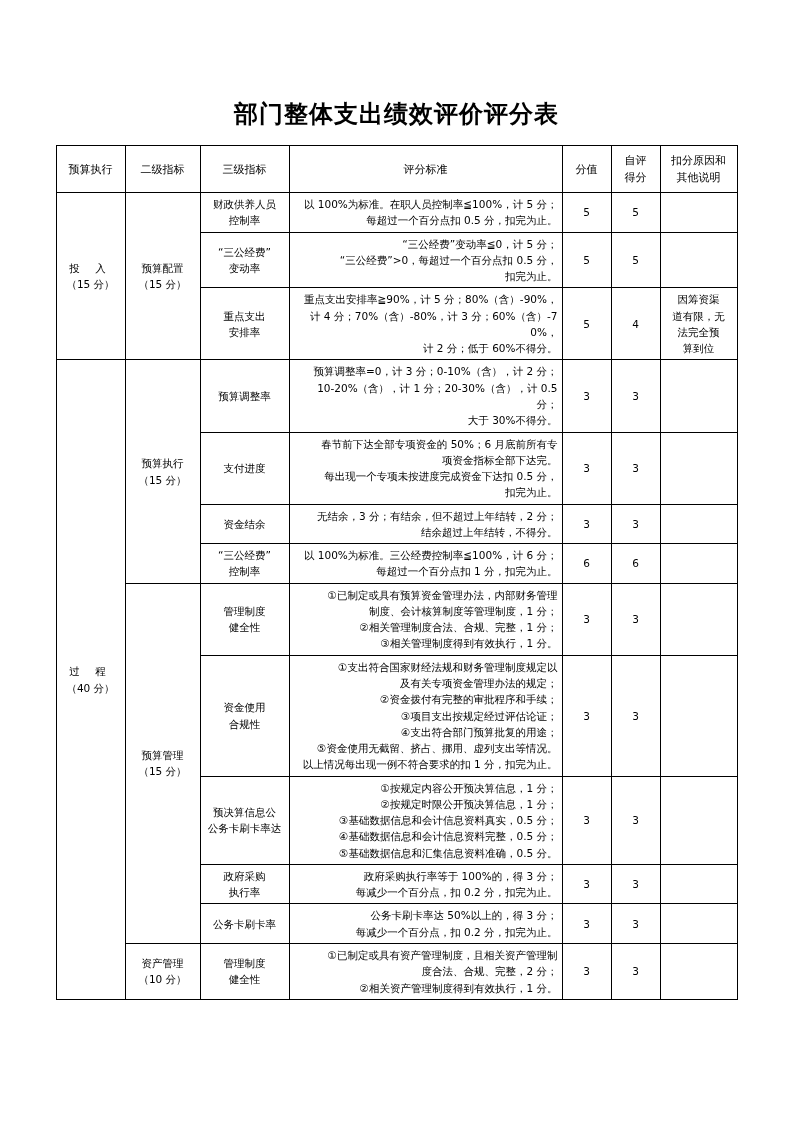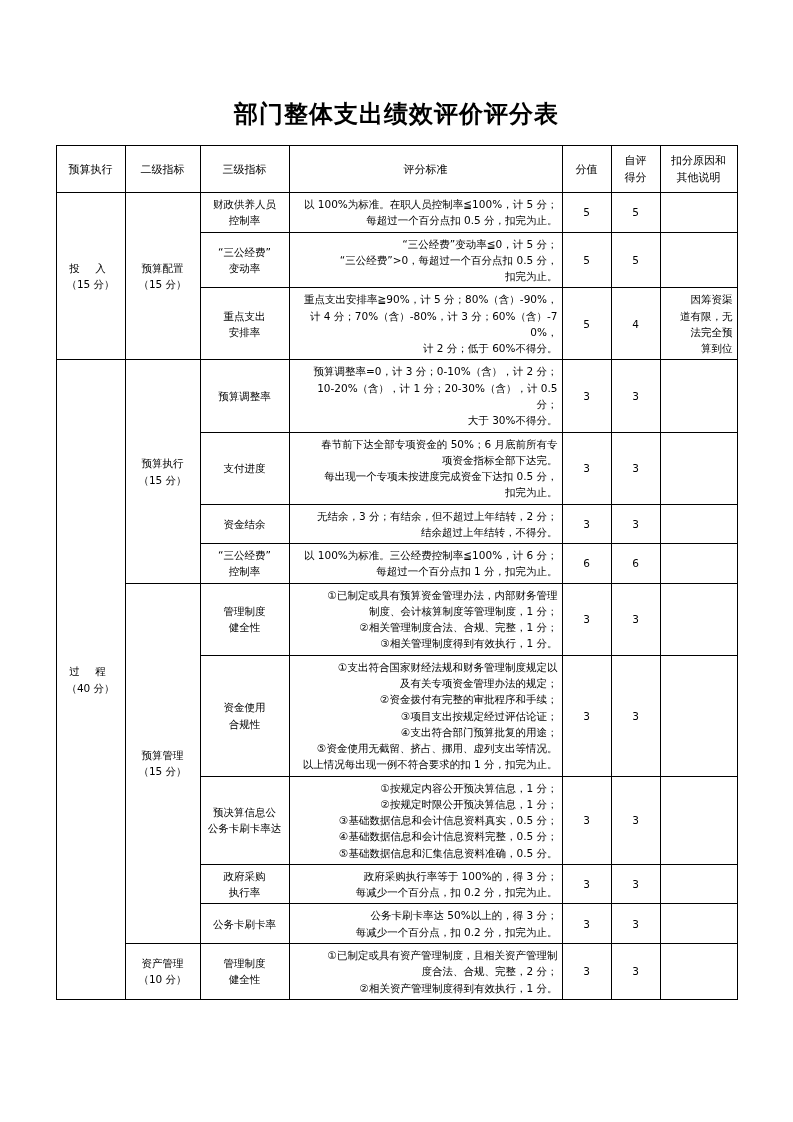--- a/index.html
+++ b/index.html
@@ -58,21 +58,21 @@
   .c-val { width: 44px; text-align: center; margin-top: 48px; }
   .c-self { width: 44px; text-align: center; }
   .c-note { width: 72px; text-align: center; }
   .cell-center { text-align: center; }
   .cell-left { text-align: right; }
   .crit-lines div { white-space: pre-wrap; }
   .spaced { letter-spacing: 6px; }
   .note-cell {
     font-size: 10.5px;
     line-height: 1.5;
-    text-align: right;
+    text-align: center;
     padding: 3px 3px;
   }
   .hdr-2line { line-height: 1.35; font-family: Liberation Serif, serif; }
 </style>
 </head>
 <body>
 
 <div class="page">
 
   <div class="doc-title">部门整体支出绩效评价评分表</div>

